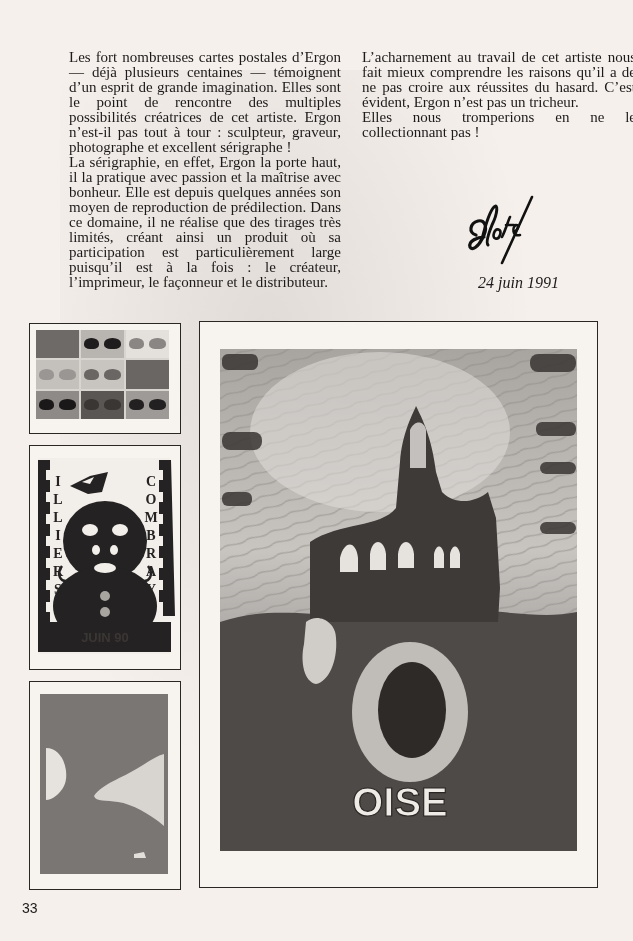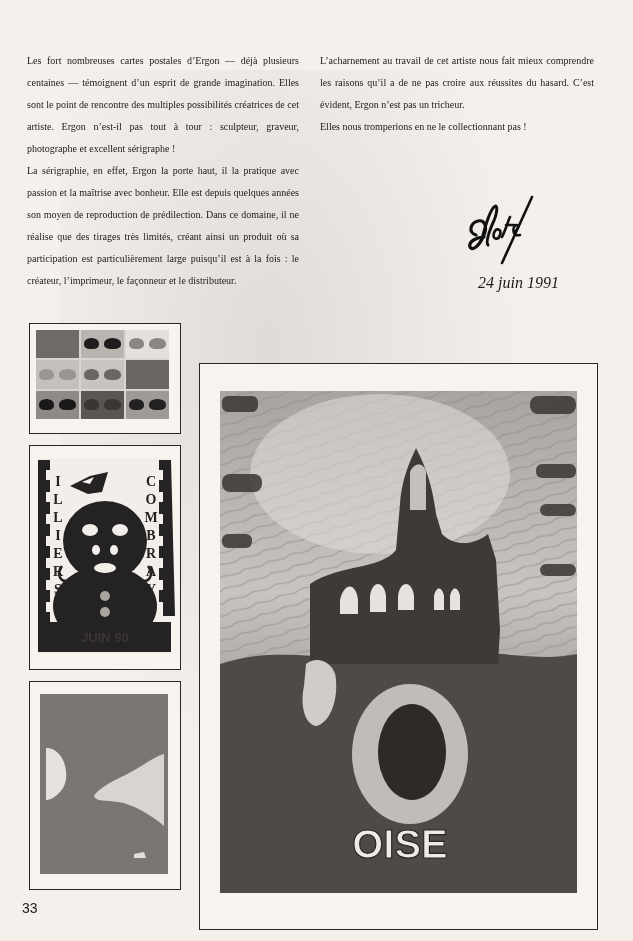--- a/index.html
+++ b/index.html
@@ -10,22 +10,23 @@
       font-family: "Liberation Serif", "DejaVu Serif", serif;
       color: #1c1a1a;
     }
     .ghost {
       position: absolute; left: 60px; top: 70px; width: 520px; height: 780px;
       background: radial-gradient(ellipse at 40% 35%, rgba(150,145,140,0.22), rgba(150,145,140,0.0) 60%);
       pointer-events: none;
     }
     .col {
       position: absolute; top: 50px; width: 272px;
-      font-size: 10px; line-height: 22px;
+      font-size: 15px; line-height: 15px;
       text-align: justify;
+      margin-left: 42px;
     }
     .col p { margin: 0; }
     .col-left { left: 27px; }
     .col-right { left: 320px; width: 274px; }
     .signature {
       position: absolute; left: 462px; top: 193px; width: 84px; height: 72px;
     }
     .date {
       position: absolute; left: 478px; top: 274px;
       font-style: italic; font-size: 16px;
@@ -42,21 +43,21 @@
     }
     .cell { position: relative; overflow: hidden; }
     .cell .eye {
       position: absolute; top: 30%; width: 34%; height: 38%;
       border-radius: 50% 50% 40% 40%;
     }
     .cell .eye.l { left: 8%; }
     .cell .eye.r { left: 54%; width: 38%; }
     .stamp { left: 29px; top: 445px; width: 152px; height: 225px; }
     .abstract { left: 29px; top: 681px; width: 152px; height: 209px; }
-    .painting { left: 199px; top: 321px; width: 399px; height: 567px; margin-top: 42px; }
+    .painting { left: 199px; top: 321px; width: 399px; height: 567px; }
     .page-number {
       position: absolute; left: 0; width: 633px; top: 900px; text-align: left;
       font-family: "Liberation Sans", "DejaVu Sans", sans-serif;
       font-weight: normal; font-size: 14px; padding-left: 22px;
     }
     svg { display: block; }
   </style>
 </head>
 <body>
 

